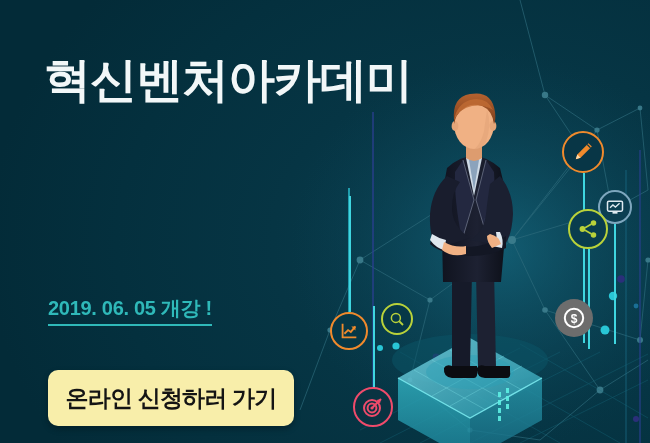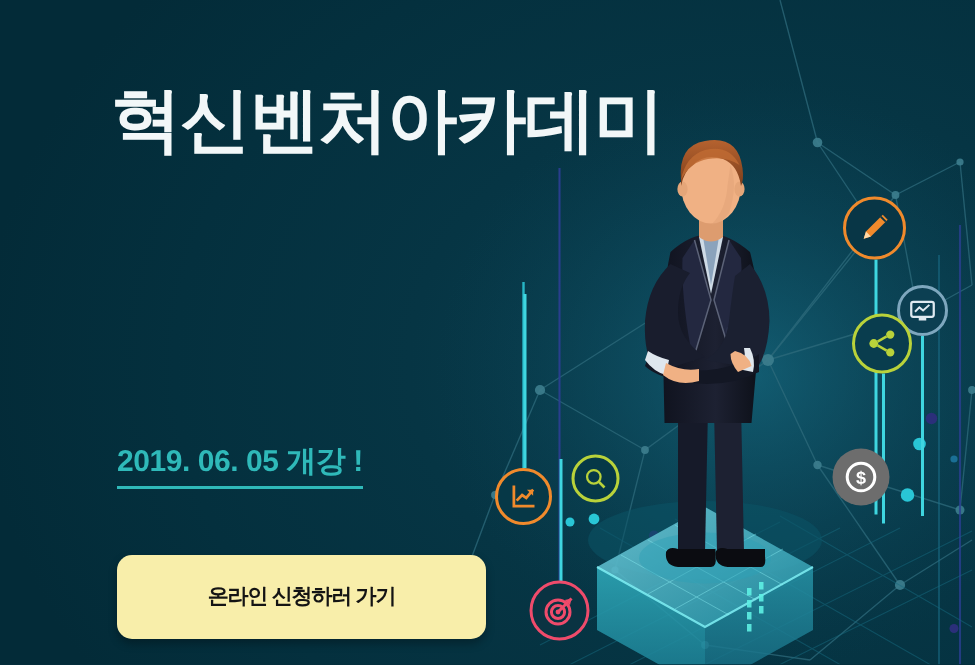--- a/index.html
+++ b/index.html
@@ -8,21 +8,21 @@
     font-family:"Liberation Sans","DejaVu Sans",sans-serif;
     background:#042f3d;
   }
   .banner{
     position:relative;width:650px;height:443px;overflow:hidden;
     background:radial-gradient(ellipse 520px 400px at 78% 55%, #0b4254 0%, #063544 45%, #04303e 75%, #032b38 100%);
   }
   
   .bg-svg{position:absolute;inset:0;width:650px;height:443px;}
   
-  .copy{position:absolute;left:0;top:0;width:400px;height:443px;z-index:40;margin-left:30px;}
+  .copy{position:absolute;left:0;top:0;width:400px;height:443px;z-index:40;}
   .title-main{
     position:absolute;left:44px;top:52px;
     font-size:47px;line-height:56px;font-weight:700;
     color:#f2f7f8;letter-spacing:-1px;white-space:nowrap;
   }
   .title-sub{
     position:absolute;left:44px;top:137px;
     font-size:49px;line-height:58px;font-weight:700;font-style:italic;
     color:#b9e0f2;letter-spacing:-0.5px;white-space:nowrap;
   }
@@ -44,21 +44,21 @@
   }
   .cta{
     position:absolute;left:48px;top:370px;
     width:246px;height:56px;border-radius:10px;
     background:#f8eeaa;border:0;
     box-shadow:0 3px 6px rgba(0,0,0,0.28);
     display:flex;align-items:center;justify-content:center;
     cursor:pointer;padding:0;
   }
   .cta-label{
-    font-size:14px;font-weight:700;color:#141414;letter-spacing:-0.8px;white-space:nowrap;
+    font-size:23px;font-weight:700;color:#141414;letter-spacing:-0.8px;white-space:nowrap;
   }
   
   .badge{position:absolute;border-radius:50%;box-sizing:border-box;
          display:flex;align-items:center;justify-content:center;z-index:30;}
   .stem{position:absolute;width:2px;background:#3fd6e0;z-index:20;}
 </style>
 </head>
 <body>
 
 <div class="banner">

